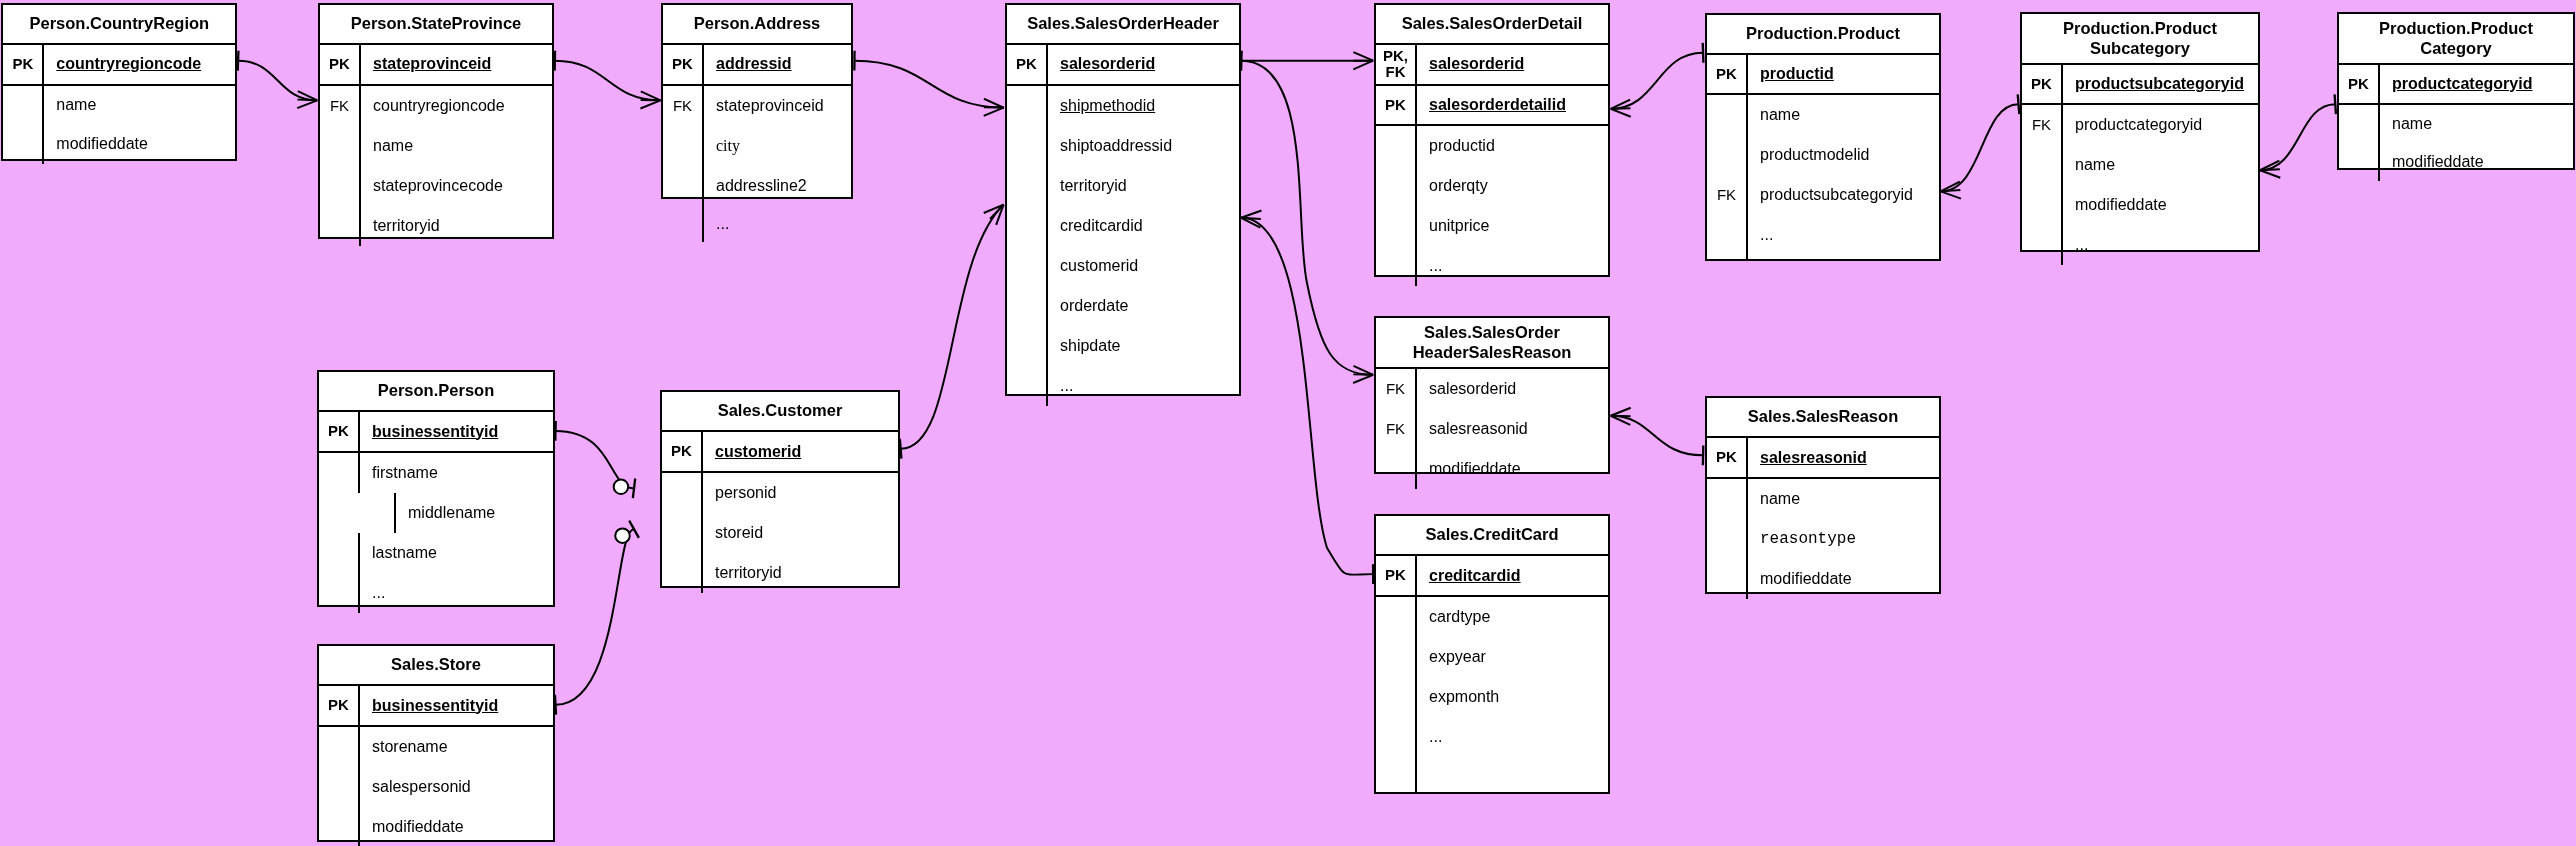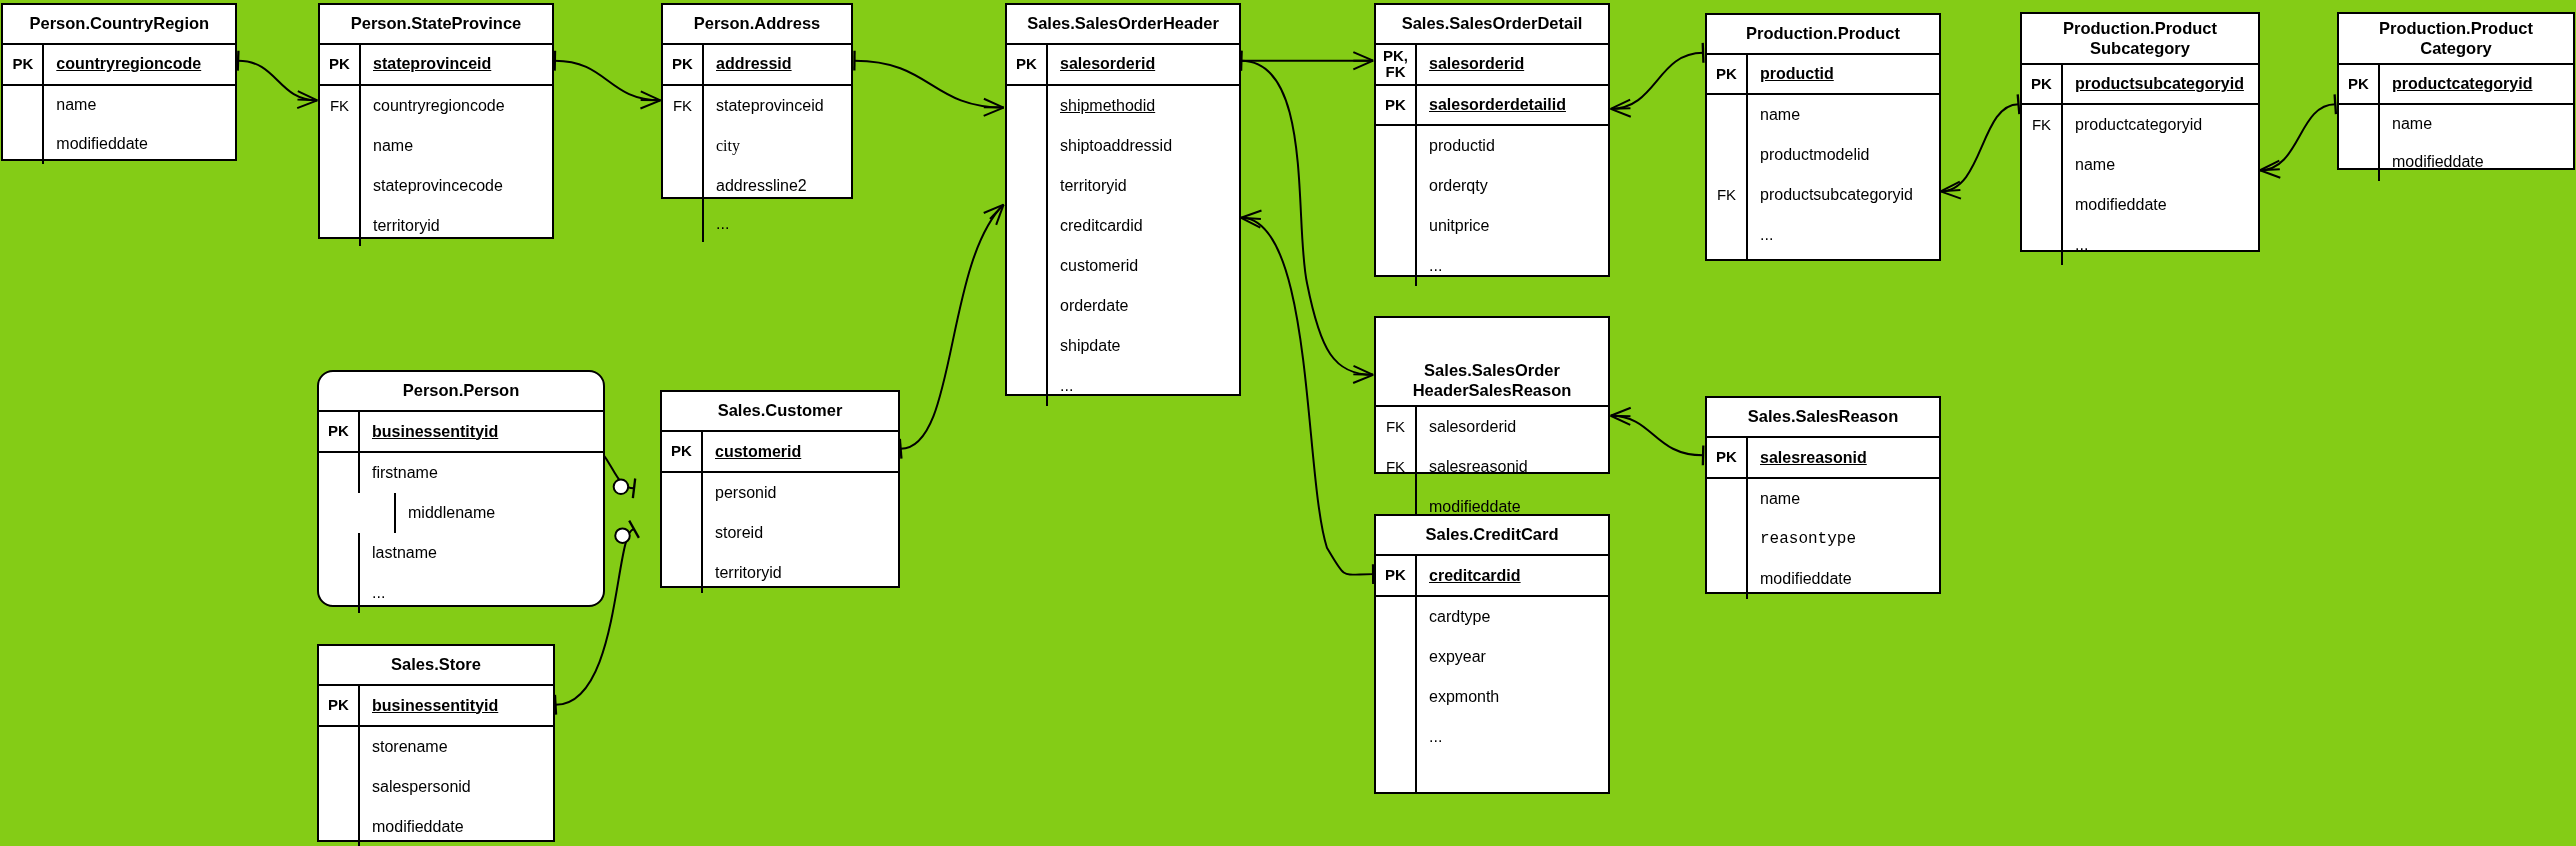--- a/index.html
+++ b/index.html
@@ -5,21 +5,21 @@
 <style>
   html, body {
     margin: 0;
     padding: 0;
     background: #ffffff;
   }
   #canvas {
     position: relative;
     width: 2576px;
     height: 846px;
-    background: #84cc16;
+    background: #f0abfc;
     font-family: "Liberation Sans", sans-serif;
     overflow: hidden;
   }
   #edge-layer {
     position: absolute;
     left: 0;
     top: 0;
     width: 2576px;
     height: 846px;
     pointer-events: none;
@@ -420,21 +420,21 @@
         <div class="attr-row" style="height: 38px; flex: 0 0 38px;">
           <div class="attr-key"></div>
           <div class="attr-name">modifieddate</div>
         </div>
         <div class="attr-row" style="flex: 1 1 auto;">
           <div class="attr-key"></div>
           <div class="attr-name"></div>
         </div>
       </div>
     </div>
-    <div class="entity" style="left: 317px; top: 370px; width: 288px; height: 237px; border-radius: 16px;">
+    <div class="entity" style="left: 317px; top: 370px; width: 238px; height: 237px;">
       <div class="entity-title" style="height: 40px; flex: 0 0 40px;">Person.Person</div>
       <div class="attr-list">
         <div class="attr-row key-row" style="height: 41px; flex: 0 0 41px;">
           <div class="attr-key bold">PK</div>
           <div class="attr-name pk-name">businessentityid</div>
         </div>
         <div class="attr-row" style="height: 40px; flex: 0 0 40px;">
           <div class="attr-key"></div>
           <div class="attr-name">firstname</div>
         </div>
@@ -500,21 +500,21 @@
           <div class="attr-key"></div>
           <div class="attr-name">modifieddate</div>
         </div>
         <div class="attr-row" style="flex: 1 1 auto;">
           <div class="attr-key"></div>
           <div class="attr-name"></div>
         </div>
       </div>
     </div>
     <div class="entity" style="left: 1374px; top: 316px; width: 236px; height: 158px;">
-      <div class="entity-title" style="height: 51px; flex: 0 0 51px; margin-top: 38px;">Sales.SalesOrder<br>HeaderSalesReason</div>
+      <div class="entity-title" style="height: 51px; flex: 0 0 51px;">Sales.SalesOrder<br>HeaderSalesReason</div>
       <div class="attr-list">
         <div class="attr-row" style="height: 40px; flex: 0 0 40px;">
           <div class="attr-key">FK</div>
           <div class="attr-name">salesorderid</div>
         </div>
         <div class="attr-row" style="height: 40px; flex: 0 0 40px;">
           <div class="attr-key">FK</div>
           <div class="attr-name">salesreasonid</div>
         </div>
         <div class="attr-row" style="height: 40px; flex: 0 0 40px;">

